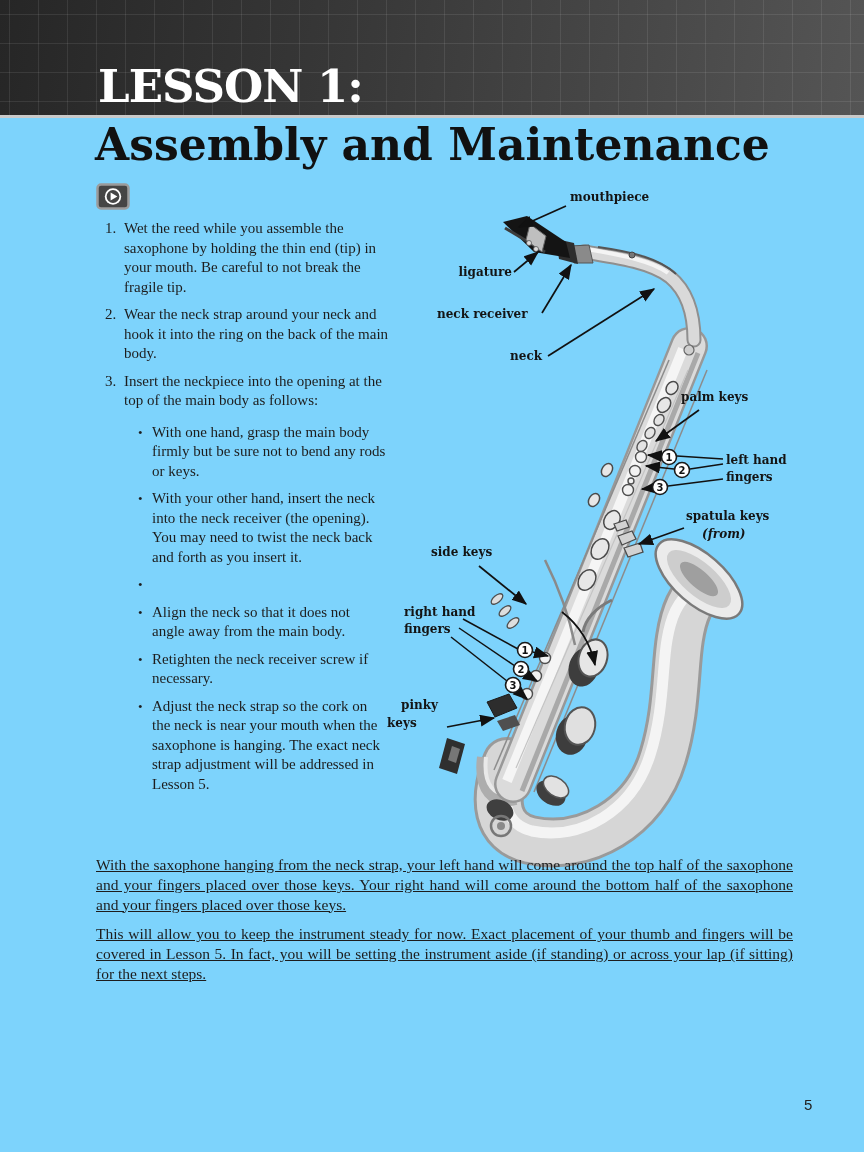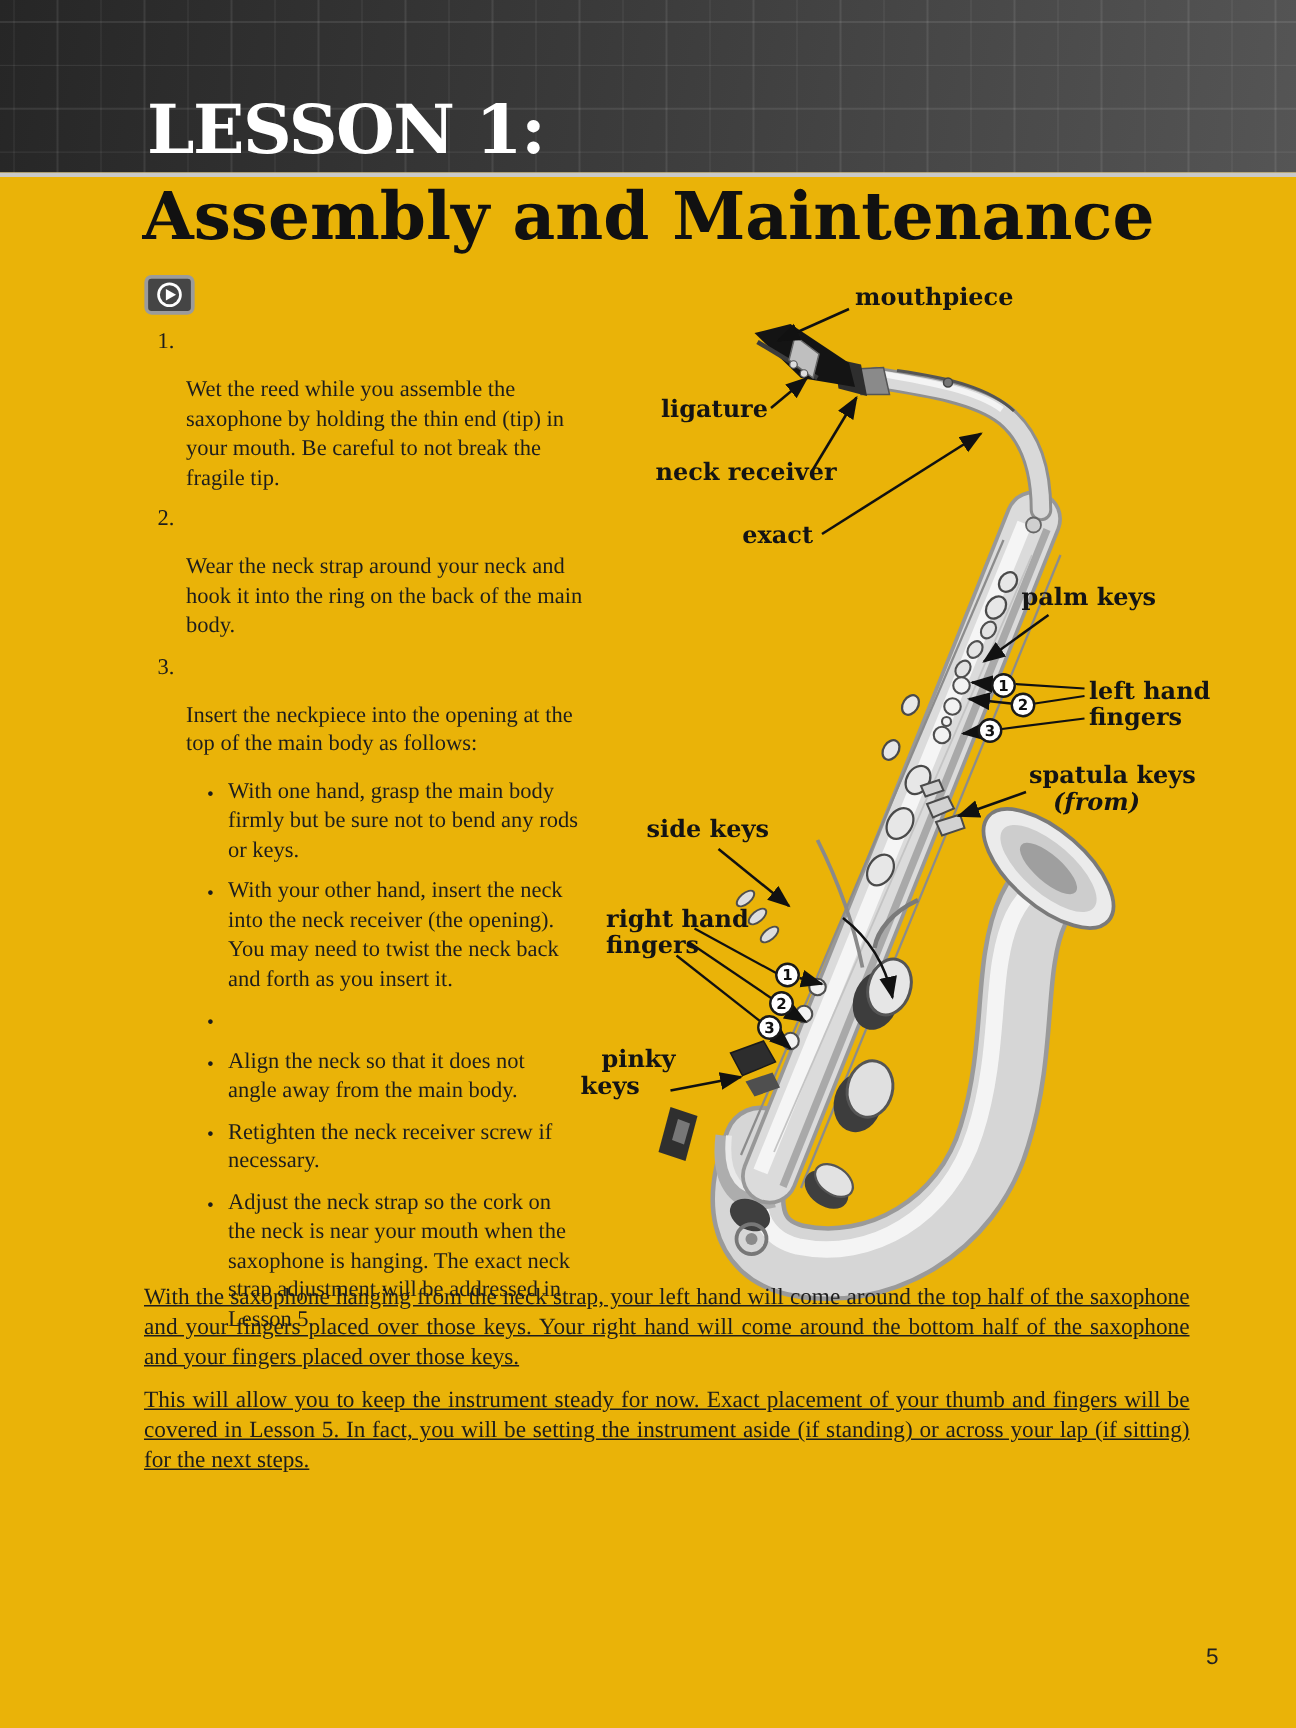--- a/index.html
+++ b/index.html
@@ -1,18 +1,18 @@
 <!DOCTYPE html>
 <html><head>
 <meta charset="utf-8">
 <style>
   * { margin:0; padding:0; box-sizing:border-box; }
   html,body { width:864px; height:1152px; background:#ffffff; overflow:hidden;
               font-family:"Liberation Serif", serif; color:#1d1d1d; }
-  .page { position:relative; width:864px; height:1152px; background:#eab308; }
+  .page { position:relative; width:864px; height:1152px; background:#7dd3fc; }
 
   
   .header {
     position:absolute; left:0; top:0; width:864px; height:118px;
     border-bottom:3px solid #c9c9c9;
     background-image:
       repeating-linear-gradient(to right, rgba(255,255,255,0.085) 0 1px, transparent 1px 29px),
       repeating-linear-gradient(to bottom, rgba(255,255,255,0.085) 0 1px, transparent 1px 29px),
       linear-gradient(100deg, #262626 0%, #3a3a3a 45%, #555555 100%);
     background-position: 9px 14px, 9px 14px, 0 0;
@@ -32,38 +32,38 @@
     font-family:"Liberation Sans", sans-serif; font-size:24px; letter-spacing:0.6px; color:#161616;
   }
   .video-icon { display:inline-block; width:34px; height:27px; }
 
   
   .col { position:absolute; left:96px; top:219px; width:304px;
          font-size:15px; line-height:19.5px; }
   .steps { list-style:none; }
   .step { display:flex; margin-bottom:8px; }
   .step-num { flex:none; width:28px; padding-left:9px; }
-  .step-text { width:276px;margin-top:32px; }
+  .step-text { width:276px; }
   .bullets { list-style:none; margin:12px 0 0 42px; }
   .bullet { display:flex; margin-bottom:8px; }
   .dot { flex:none; width:14px; font-size:13px; line-height:19.5px; }
   .bullet-text { width:234px; }
 
   
   .paras { position:absolute; left:96px; top:855px; width:697px;
            font-size:15.5px; line-height:19.8px; text-align:justify; }
   .paras p { margin-bottom:10px;text-decoration:underline; }
 
   .page-number { position:absolute; left:804px; top:1096px;
                  font-family:"Liberation Sans", sans-serif; font-size:15px; color:#222; }
 
   
   .diagram-label {
     position:absolute; font-family:"DejaVu Serif", serif; font-weight:bold;
-    font-size:16px; line-height:17px; color:#141414; white-space:nowrap;
+    font-size:12px; line-height:17px; color:#141414; white-space:nowrap;
   }
   .diagram-label.it { font-style:italic; }
   .ra { text-align:right; }
   .diagram-svg { position:absolute; left:390px; top:185px; pointer-events:none; }
 </style>
 </head>
 <body>
 
 <div class="page">
 
@@ -288,21 +288,21 @@
       <circle cx="513" cy="685" r="7.5" fill="#fff" stroke="#1a1a1a" stroke-width="1.6"></circle>
       <text x="525" y="653.5">1</text>
       <text x="521" y="672.5">2</text>
       <text x="513" y="688.5">3</text>
     </g>
   </svg>
 
   <div class="diagram-label" style="left:570px;top:189px">mouthpiece</div>
   <div class="diagram-label ra" style="left:432px;top:264px;width:80px">ligature</div>
   <div class="diagram-label" style="left:437px;top:306px">neck receiver</div>
-  <div class="diagram-label ra" style="left:472px;top:348px;width:70px">exact</div>
+  <div class="diagram-label ra" style="left:472px;top:348px;width:70px">neck</div>
   <div class="diagram-label" style="left:681px;top:389px">palm keys</div>
   <div class="diagram-label" style="left:726px;top:452px">left hand</div>
   <div class="diagram-label" style="left:726px;top:469px">fingers</div>
   <div class="diagram-label" style="left:686px;top:508px">spatula keys</div>
   <div class="diagram-label it" style="left:702px;top:526px">(from)</div>
   <div class="diagram-label" style="left:431px;top:544px">side keys</div>
   <div class="diagram-label" style="left:404px;top:604px">right hand</div>
   <div class="diagram-label" style="left:404px;top:621px">fingers</div>
   <div class="diagram-label" style="left:401px;top:697px">pinky</div>
   <div class="diagram-label" style="left:387px;top:715px">keys</div>

